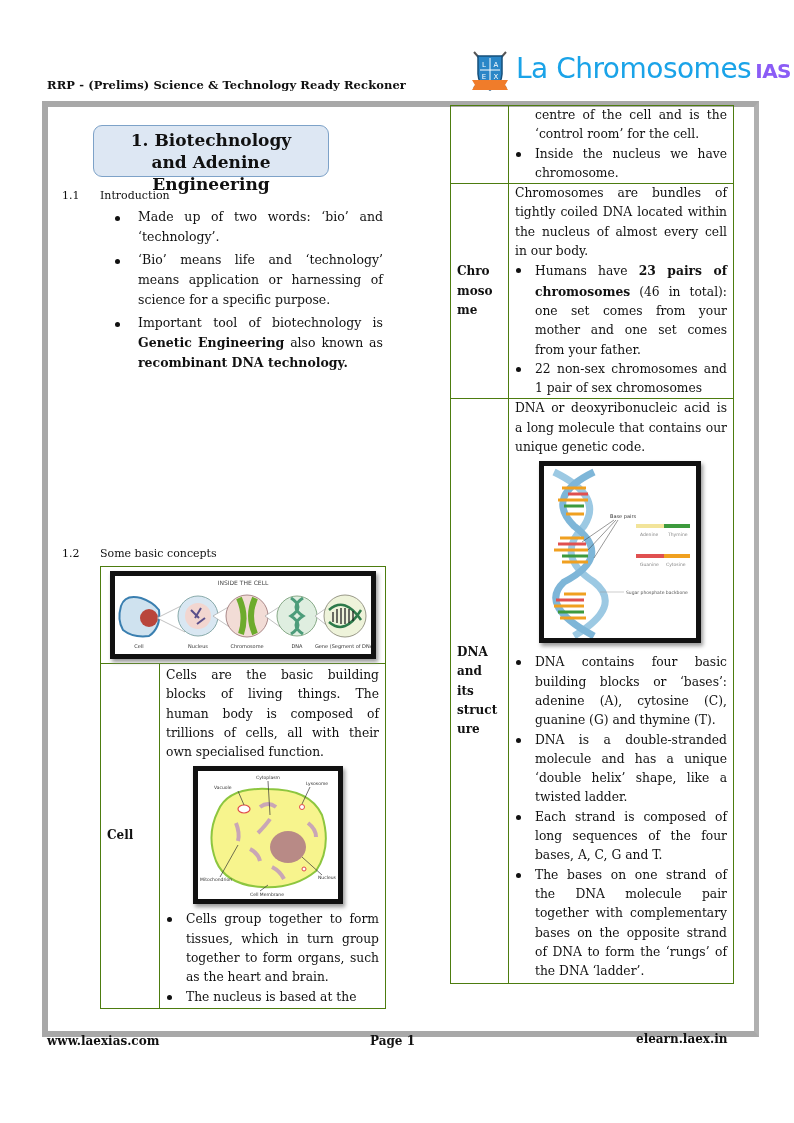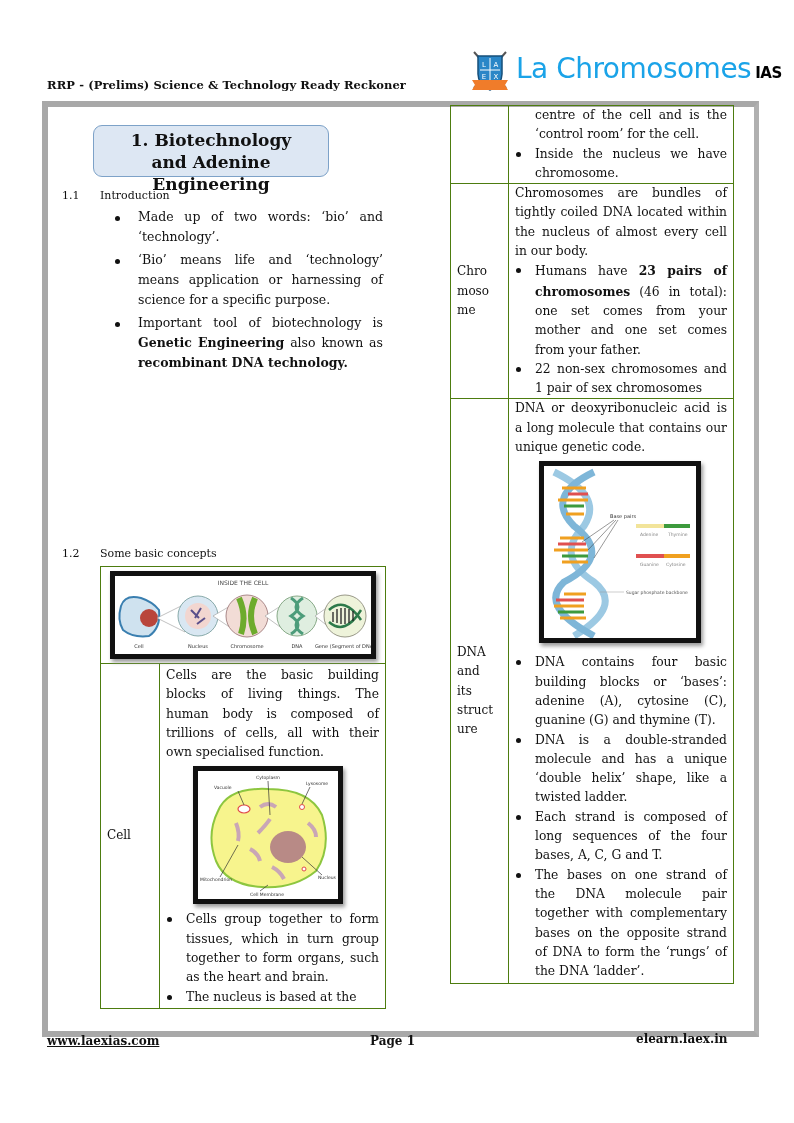--- a/index.html
+++ b/index.html
@@ -6,21 +6,21 @@
   body { width:794px; height:1123px; position:relative; overflow:hidden;
          font-family:"DejaVu Serif", serif; color:#111; }
   .abs { position:absolute; }
 
   
   .hdr-title { left:47px; top:78px; font-family:"DejaVu Serif", serif; font-weight:bold;
                font-size:11.5px; letter-spacing:0.1px; color:#111; white-space:nowrap; }
   .logo { left:468px; top:50px; width:265px; height:44px; }
   .logo-text { position:absolute; left:48px; top:2px; font-family:"DejaVu Sans", sans-serif;
                font-size:28px; color:#1aa3e8; letter-spacing:-0.5px; white-space:nowrap; }
-  .logo-text .ias { color:#000000; font-weight:bold; font-size:15px; margin-left:4px; }
+  .logo-text .ias { color:#8b5cf6; font-weight:bold; font-size:20px; margin-left:4px; }
 
   
   .frame { left:42px; top:101px; width:706px; height:924px;
            border-top:6px solid #a8a8a8; border-left:6px solid #a8a8a8;
            border-bottom:6px solid #a8a8a8; border-right:5px solid #b0b0b0; background:#fff; }
 
   
   .title-box { left:93px; top:125px; width:236px; height:52px; border:1px solid #7da2c8;
                border-radius:9px; background:#dde7f3; text-align:center;
                font-family:"DejaVu Serif", serif; font-weight:bold; font-size:17px; line-height:22px;
@@ -33,21 +33,21 @@
   .plist { left:115px; width:268px; font-size:12.5px; line-height:20px; }
   .pitem { position:relative; padding-left:23px; text-align:justify; margin-bottom:3px; }
   .pitem .bul { position:absolute; left:0; top:0; }
   .pitem .btxt { display:block; }
   .bullet-dot { display:inline-block; width:5px; height:5px; border-radius:50%; background:#111;
                 margin-top:7px; }
 
   
   table.t { border-collapse:collapse; position:absolute; font-size:12.3px; line-height:19.3px; }
   table.t td { border:1px solid #4d7c0f; vertical-align:middle; padding:0; }
-  .lbl { font-weight:normal; font-size:12px; line-height:19.3px; padding-left:6px !important; }
+  .lbl { font-weight:bold; font-size:12px; line-height:19.3px; padding-left:6px !important; }
   .cnt { padding:0 6px 0 6px !important; text-align:justify; }
   .blist { margin:0; padding:0; list-style:none; }
   .blist li { position:relative; padding-left:20px; text-align:justify; }
   .blist li .dot { position:absolute; left:1px; top:7px; width:5px; height:5px; border-radius:50%; background:#111; }
   .fig { margin:3px auto; border:5px solid #111; box-shadow:2px 3px 4px #999; background:#fff; position:relative; }
 
   .foot { top:1034px; font-weight:bold; font-size:12px; font-family:"DejaVu Serif", serif; }
 </style>
 </head>
 <body>
@@ -232,15 +232,15 @@
         <li><span class="dot"></span><span>DNA contains four basic building blocks or ‘bases’: adenine (A), cytosine (C), guanine (G) and thymine (T).</span></li>
         <li><span class="dot"></span><span>DNA is a double-stranded molecule and has a unique ‘double helix’ shape, like a twisted ladder.</span></li>
         <li><span class="dot"></span><span>Each strand is composed of long sequences of the four bases, A, C, G and T.</span></li>
         <li><span class="dot"></span><span>The bases on one strand of the DNA molecule pair together with complementary bases on the opposite strand of DNA to form the ‘rungs’ of the DNA ‘ladder’.</span></li>
       </ul>
     </td>
   </tr>
 </tbody>
   </table>
 
-<div class="abs foot" style="left:47px;text-decoration:underline;">www.laexias.com</div>
+<div class="abs foot" style="left:47px;">www.laexias.com</div>
 <div class="abs foot" style="left:370px;">Page 1</div>
 <div class="abs foot" style="left:636px; top:1032px;">elearn.laex.in</div>
 
 </body></html>

